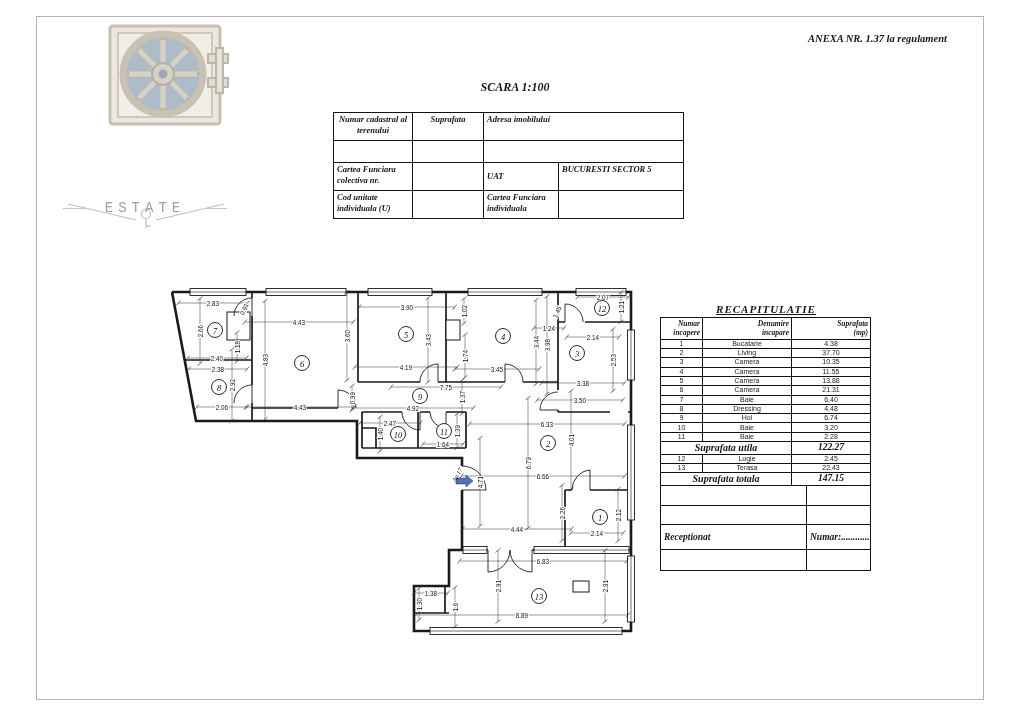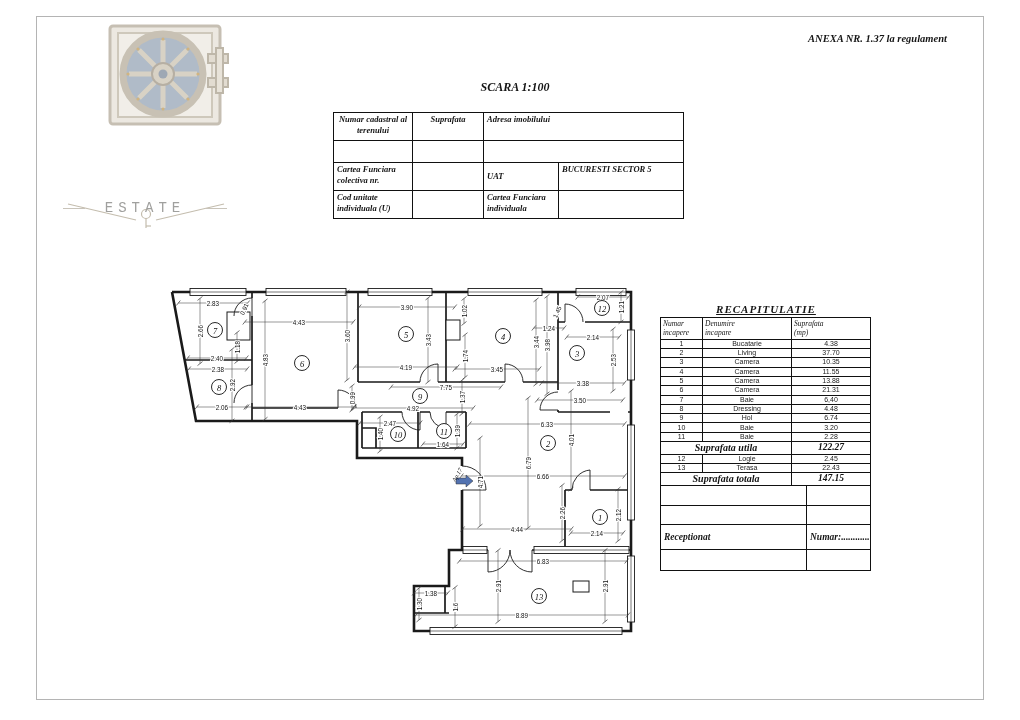--- a/index.html
+++ b/index.html
@@ -26,22 +26,22 @@
   table{border-collapse:collapse;}
   .cad{position:absolute;left:333px;top:112px;width:350px;table-layout:fixed;}
   .cad td{border:1.2px solid #111;font-size:8.5px;font-weight:bold;font-style:italic;
         padding:1px 3px;vertical-align:top;line-height:1.35;}
   .cad td.ctr{text-align:center;}
   
   .recap-wrap{position:absolute;left:660px;top:303px;width:212px;}
   .recap-title{text-align:center;font-size:11px;font-weight:bold;font-style:italic;
         text-decoration:underline;letter-spacing:1px;margin-bottom:2px;}
   .recap{width:210px;table-layout:fixed;}
-  .recap th{border:1px solid #111;font-size:7.5px;font-style:italic;font-weight:normal;
-        white-space:pre-line;line-height:1.25;padding:1px 2px;text-align:left;}
+  .recap th{border:1px solid #111;font-size:7.5px;font-style:italic;font-weight:bold;
+        white-space:pre-line;line-height:1.25;padding:1px 2px;text-align:right;}
   .recap td{border:1px solid #111;font-family:"Liberation Sans",sans-serif;font-size:7px;
         text-align:center;padding:0 2px;height:8.3px;line-height:1.15;color:#222;}
   .recap td.tot-label{font-family:"Liberation Serif",serif;font-style:italic;font-weight:bold;
         font-size:10px;color:#111;}
   .recap td.tot-val{font-family:"Liberation Serif",serif;font-style:italic;font-weight:bold;
         font-size:9.5px;color:#111;}
   .recap2{width:210px;table-layout:fixed;margin-top:-1px;}
   .recap2 td{border:1px solid #111;font-size:9.5px;font-weight:bold;font-style:italic;
         padding:7px 3px;vertical-align:middle;}
   .plan{position:absolute;left:155px;top:278px;width:500px;height:370px;}

